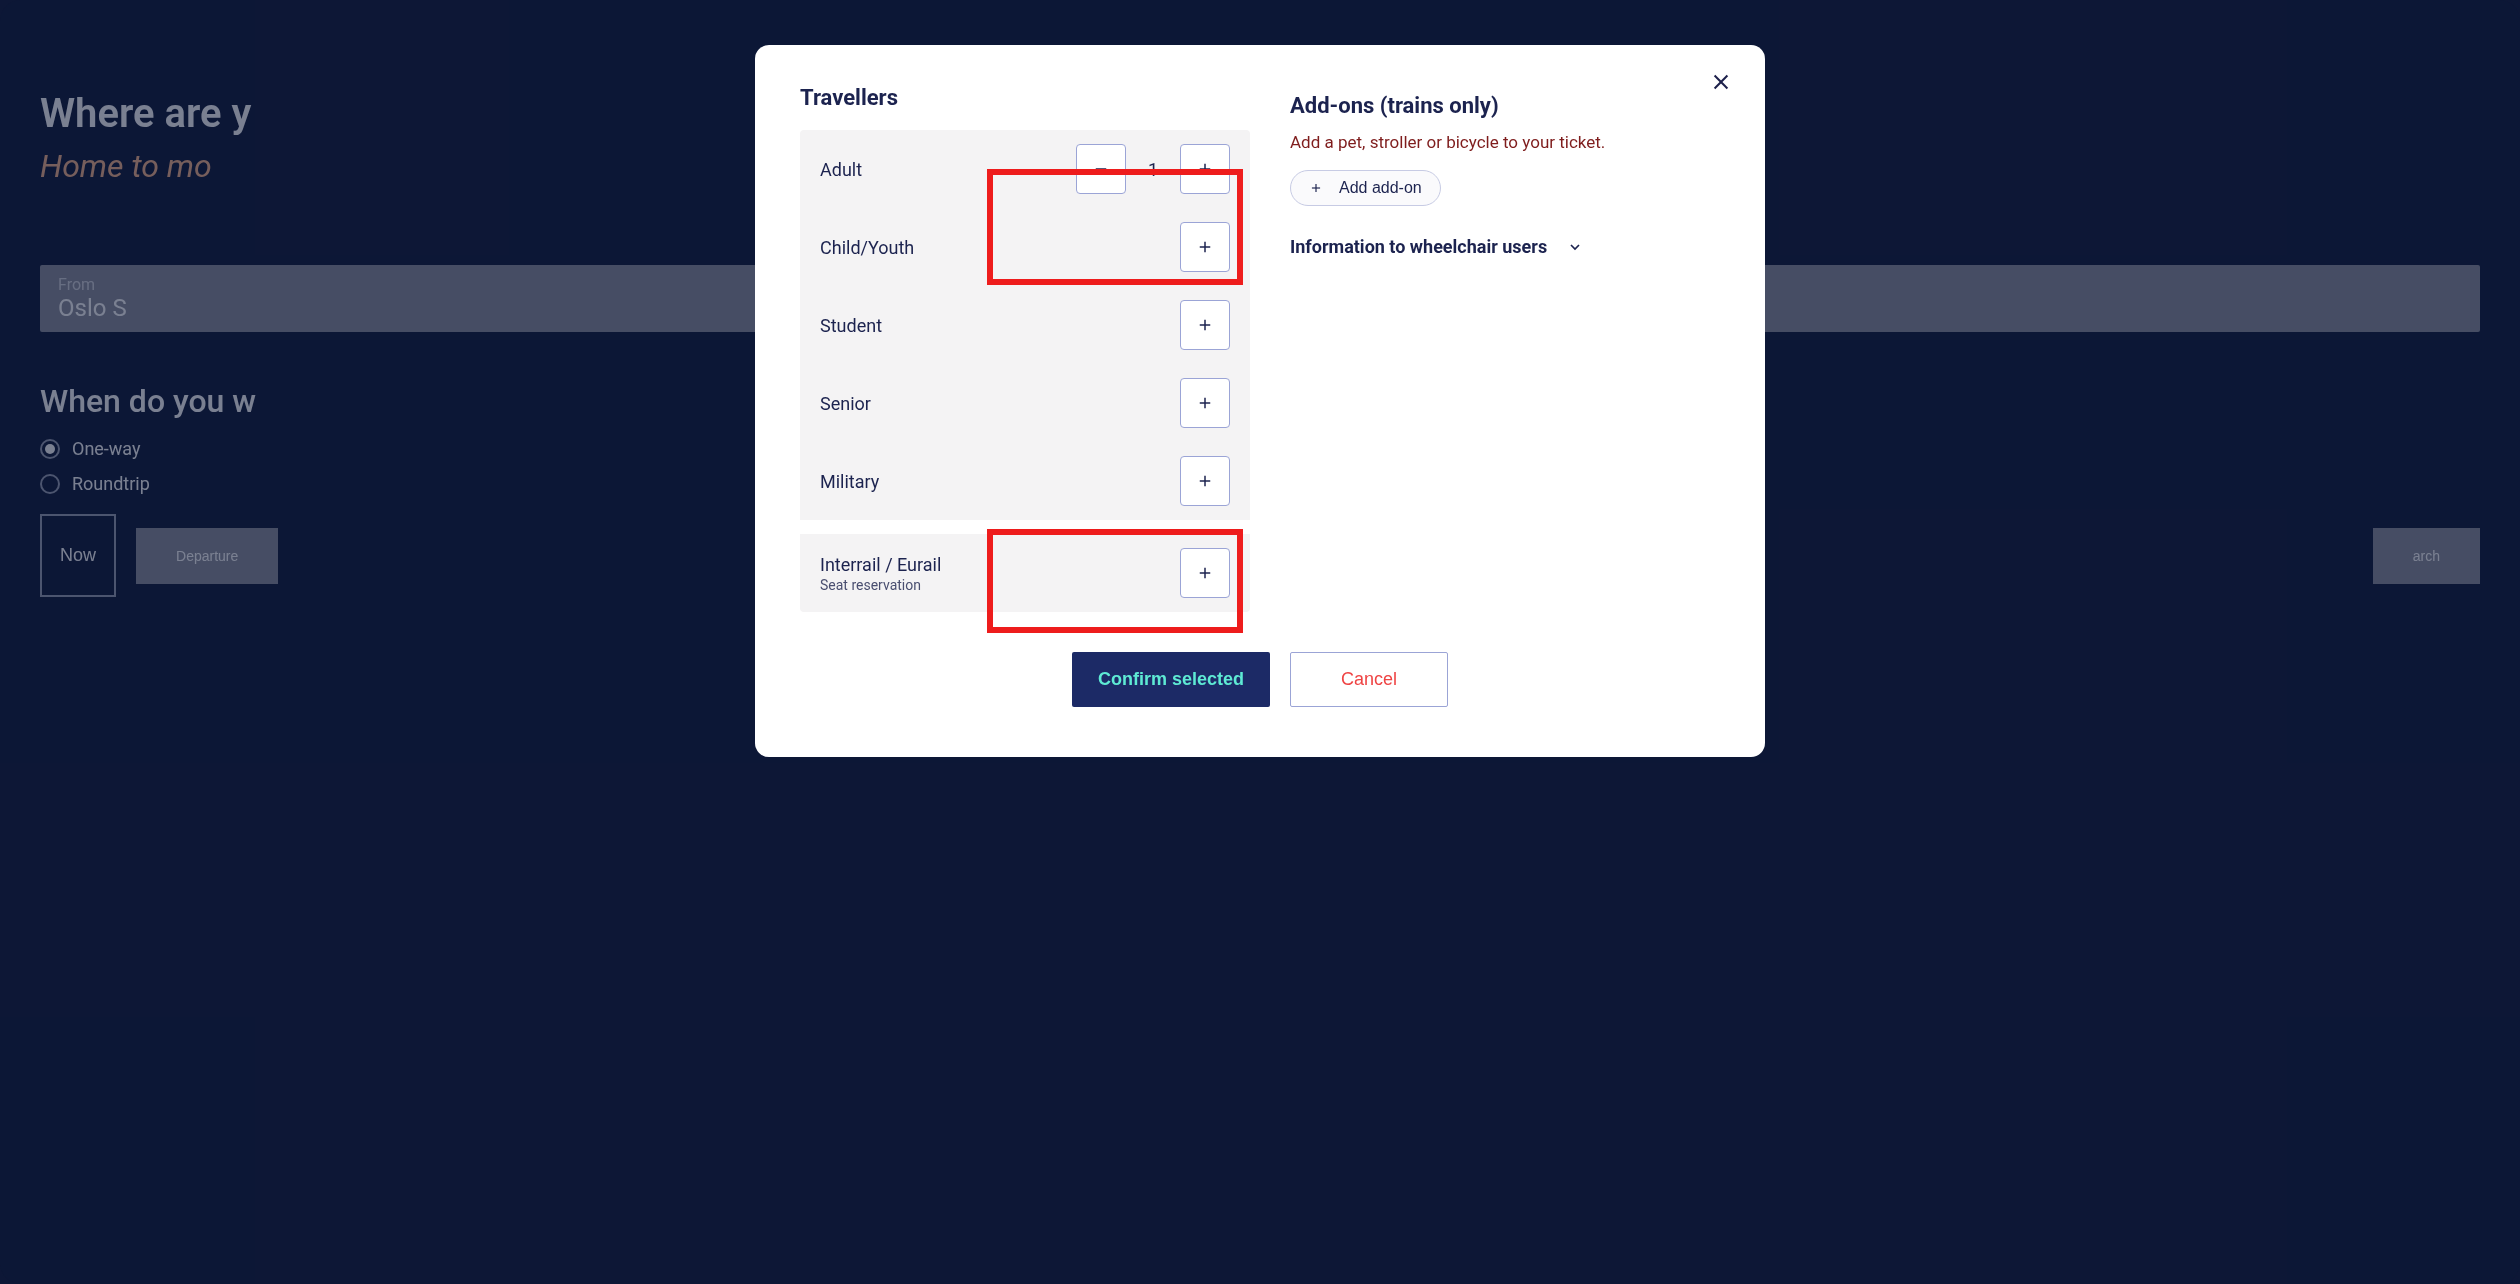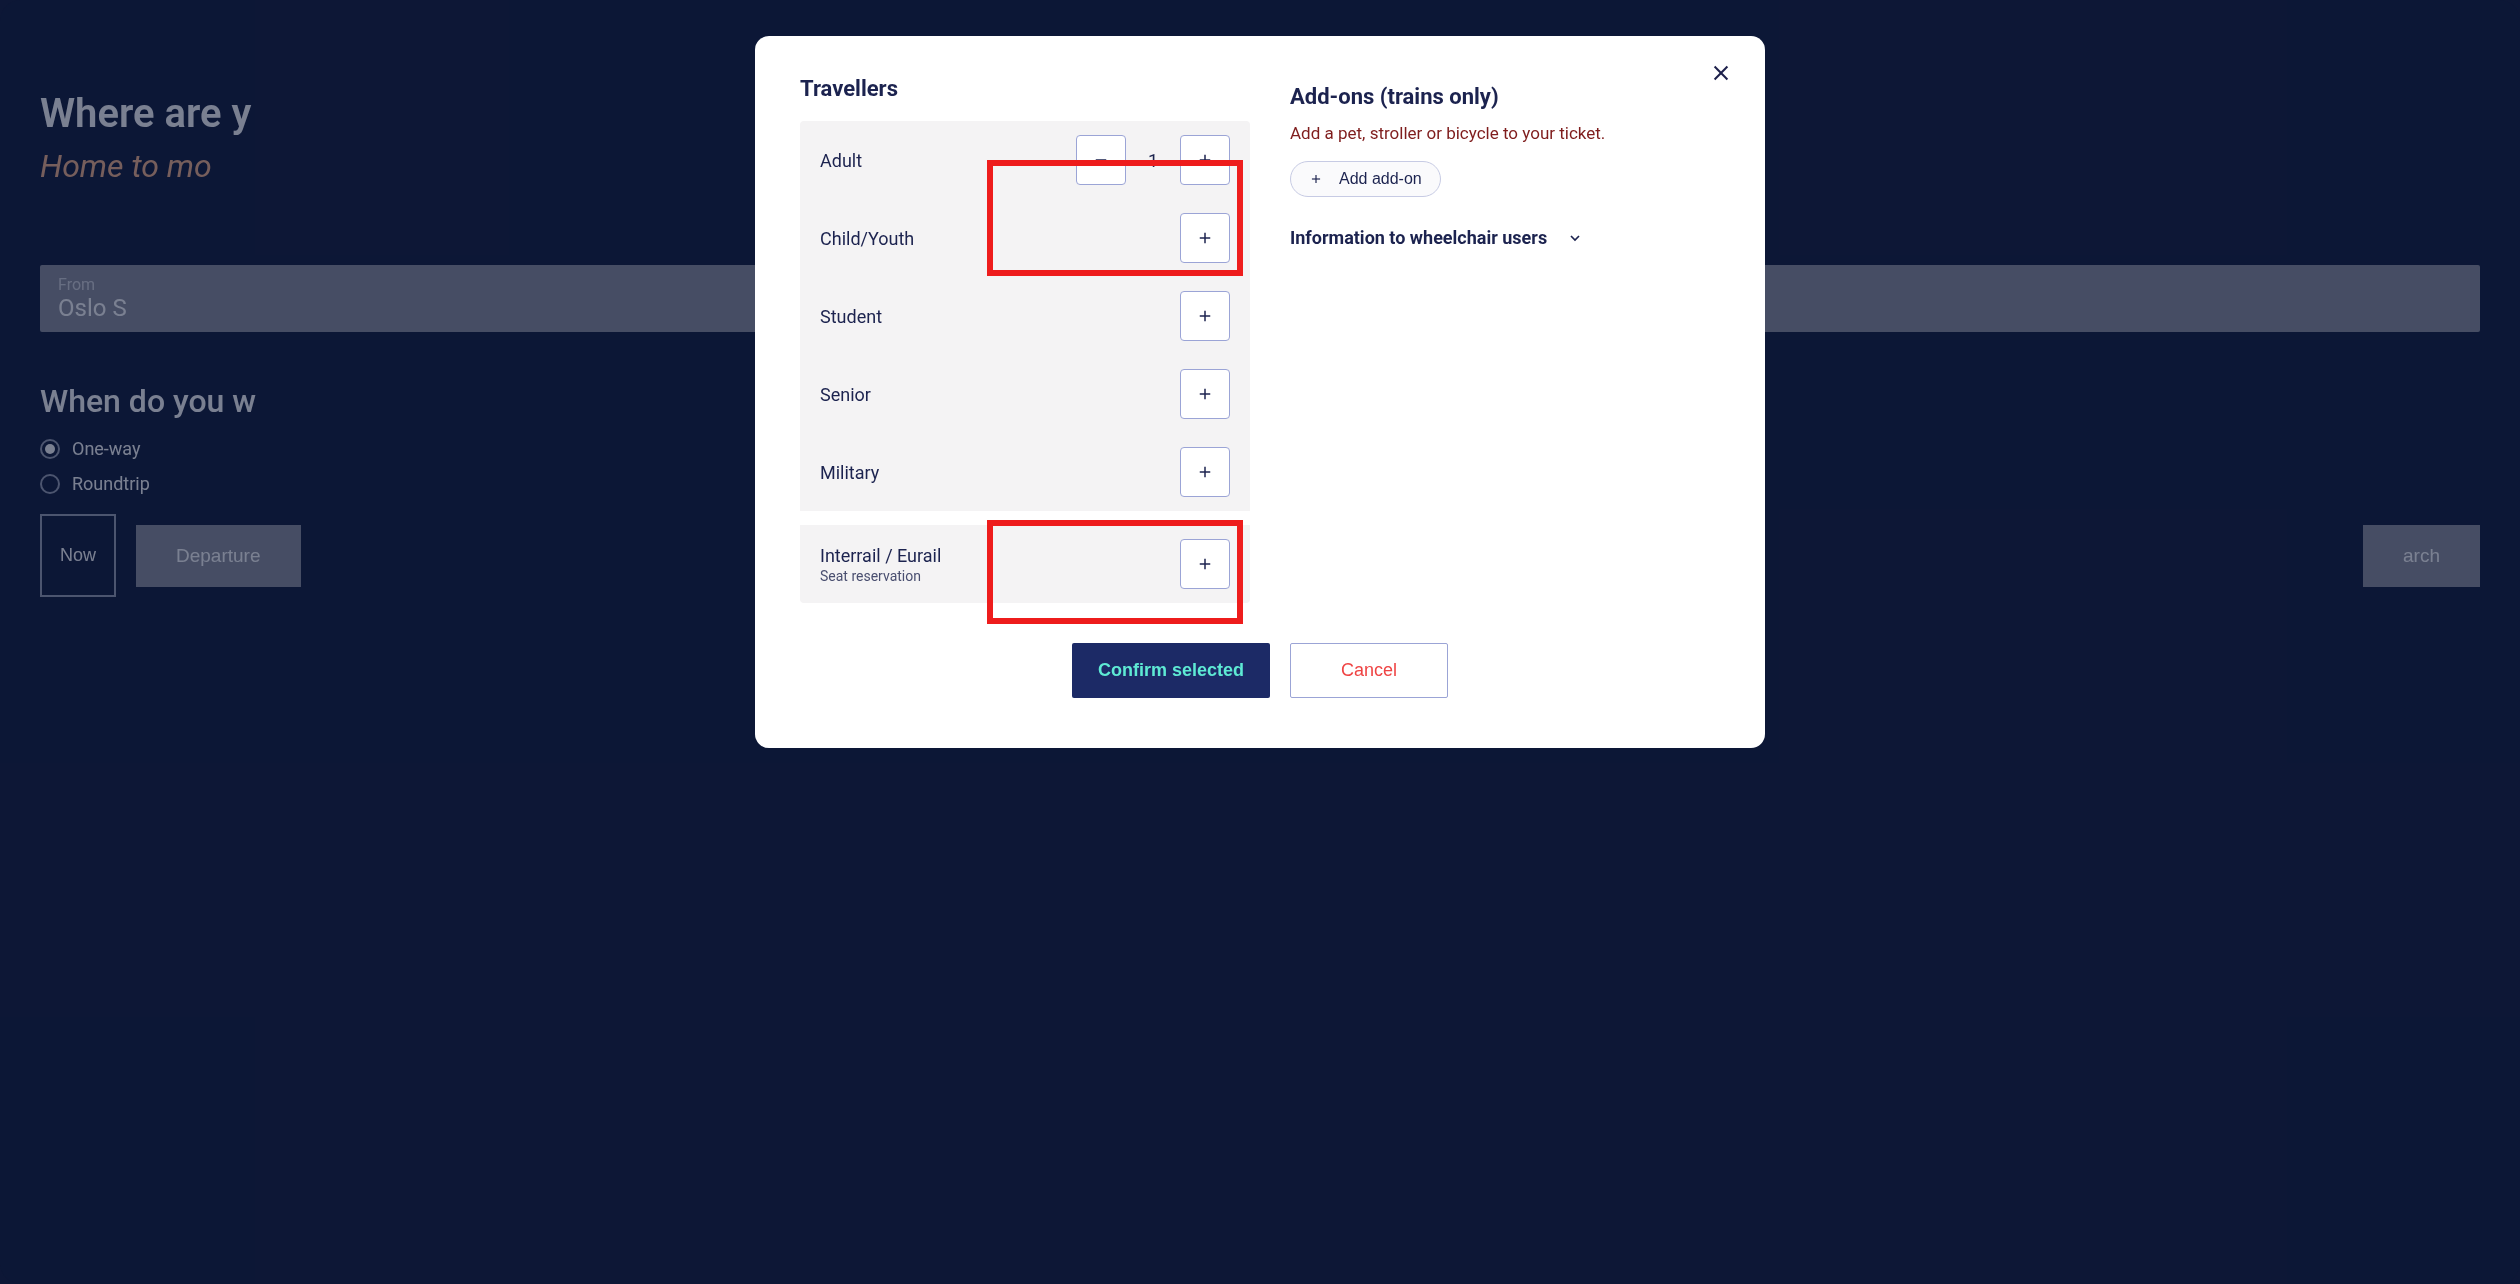--- a/index.html
+++ b/index.html
@@ -56,33 +56,33 @@
     display: inline-flex; align-items: center; justify-content: center;
   }
   .radio-inner { width: 10px; height: 10px; background: #ffffff; border-radius: 50%; }
 
   .time-row { margin-top: 20px; display: flex; gap: 20px; align-items: center; }
   .btn-outline {
     border: 2px solid #9aa0b4; background: transparent; color: #fff;
     padding: 29px 18px; font-size: 18px;
   }
   .btn-grey {
-    background: #8d8f9c; color: #fff; padding: 20px 40px; font-size: 19px; border: none;
+    background: #8d8f9c; color: #fff; padding: 20px 40px; font-size: 14px; border: none;
   }
   .btn-grey.right { margin-left: auto; }
 
   
   .overlay {
     position: absolute;
     inset: 0;
     background: rgba(13, 23, 54, 0.55);
     display: flex;
     align-items: flex-start;
     justify-content: center;
-    padding-top: 36px;
+    padding-top: 45px;
     border-radius: 21px;
   }
 
   .modal {
     width: 1010px;
     background: #ffffff;
     border-radius: 14px;
     padding: 40px 45px 50px 45px;
     position: relative;
     color: #1c1f4a;

